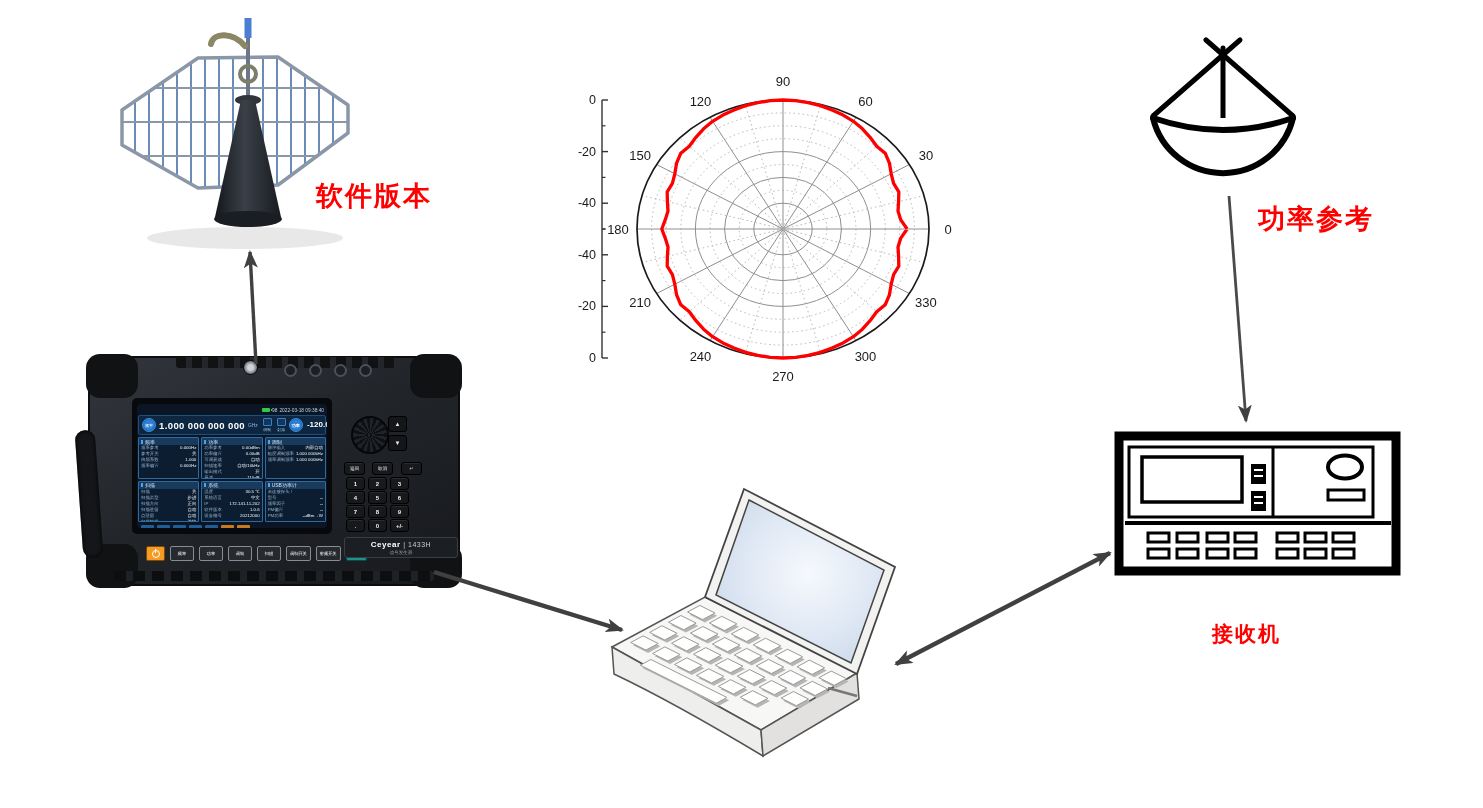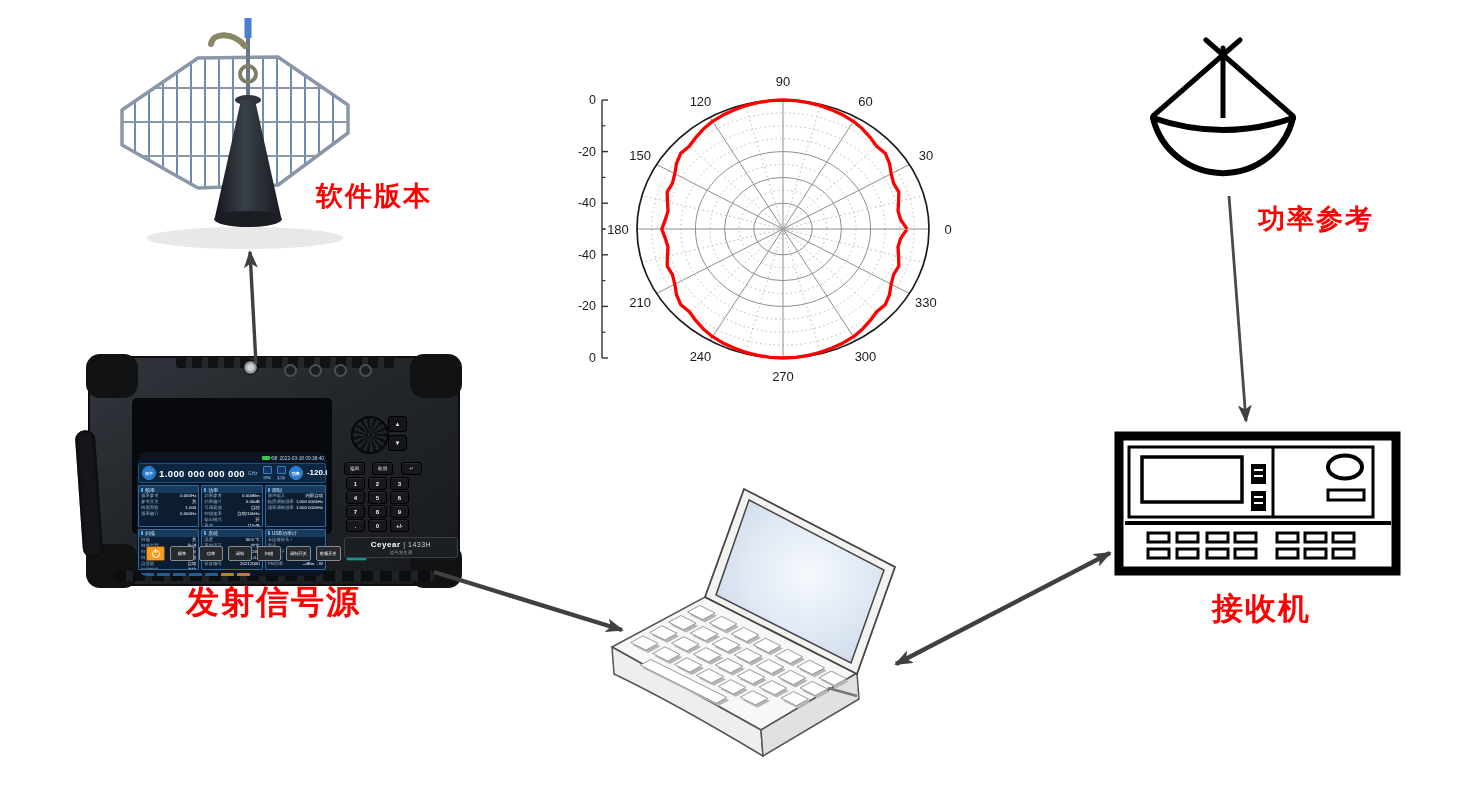--- a/index.html
+++ b/index.html
@@ -19,21 +19,21 @@
   .sg .bot-ridge{position:absolute;left:26px;top:215px;width:320px;height:10px;border-radius:3px;
       background:repeating-linear-gradient(90deg,#0d0e10 0 12px,#1e2125 12px 19px);}
   .sg .handle{position:absolute;left:-9px;top:74px;width:20px;height:128px;background:#141619;
       border-radius:10px;transform:rotate(-4deg);box-shadow:inset 0 0 4px #000;}
   .sg .nconn{position:absolute;left:155px;top:4px;width:13px;height:13px;border-radius:50%;
       background:radial-gradient(circle,#cfd3d8 0 30%,#6a6f76 70%,#2c2f33 100%);border:1px solid #0a0b0c;}
   .sg .bnc{position:absolute;top:8px;width:9px;height:9px;border-radius:50%;
       background:#1b1e22;border:2px solid #4c5157;}
   .sg .bezel{position:absolute;left:44px;top:42px;width:200px;height:136px;background:#07090d;border-radius:5px;}
   .sg-screen{position:absolute;left:49px;top:48px;width:190px;height:124px;background:#0b1524;
-      border-radius:11px;overflow:hidden;color:#dce8f4;margin-top:48px;}
+      border-radius:4px;overflow:hidden;color:#dce8f4;}
   .sg-status{height:10px;display:flex;justify-content:flex-end;align-items:center;gap:2px;
       padding:1px 3px 0 0;font-size:4.8px;color:#b9d4ea;}
   .sg-batt{width:8px;height:4px;background:#35c94a;border-radius:1px;position:relative;}
   .sg-batt:after{content:"";position:absolute;right:-2px;top:1px;width:1.5px;height:2px;background:#35c94a;}
   .sg-header{height:18px;margin:0 1px;background:#0d2742;border:1px solid #1d4f7d;border-radius:2px;
       display:flex;align-items:center;padding:0 3px;gap:3px;}
   .sg-badge{width:12px;height:12px;border-radius:50%;flex:0 0 auto;
       background:radial-gradient(circle,#2a7fd6 0 55%,#123c66 100%);border:1px solid #3f8fd9;
       color:#fff;font-size:4px;display:flex;align-items:center;justify-content:center;}
   .sg-freq{font-size:9.5px;font-weight:700;color:#fff;letter-spacing:.4px;white-space:nowrap;}
@@ -561,22 +561,21 @@
         <rect x="193" y="106" width="21" height="9"></rect>
         <rect x="221" y="106" width="21" height="9"></rect>
       <rect x="165" y="122" width="21" height="9"></rect>
         <rect x="193" y="122" width="21" height="9"></rect>
         <rect x="221" y="122" width="21" height="9"></rect>
     </g>
   </svg>
 
   <div class="diagram-label" style="left:316px;top:178px;font-size:27px">软件版本</div>
   <div class="diagram-label" style="left:1258px;top:201px;font-size:27px">功率参考</div>
-  <div class="diagram-label" style="left:186px;top:580px;font-size:33px">发射信号源</div>
-  <div class="diagram-label" style="left:1212px;top:588px;font-size:31px">接收机</div>
+  <div class="diagram-label" style="left:1212px;top:620px;font-size:21px">接收机</div>
 
   <svg class="abs" style="left:0;top:0;pointer-events:none" width="1483" height="808" viewBox="0 0 1483 808">
     <defs>
       <marker id="ah" markerUnits="userSpaceOnUse" markerWidth="20" markerHeight="16" refX="16" refY="7" orient="auto-start-reverse">
         <path d="M0,0 L18,7 L0,14 L4.5,7 Z" fill="#404040"></path>
       </marker>
     </defs>
     <line x1="256" y1="364" x2="250" y2="252" stroke="#404040" stroke-width="3.4" marker-end="url(#ah)"></line>
     <line x1="434" y1="572" x2="622" y2="630" stroke="#404040" stroke-width="4.4" marker-end="url(#ah)"></line>
     <line x1="896" y1="664" x2="1110" y2="553" stroke="#404040" stroke-width="4.4" marker-start="url(#ah)" marker-end="url(#ah)"></line>

